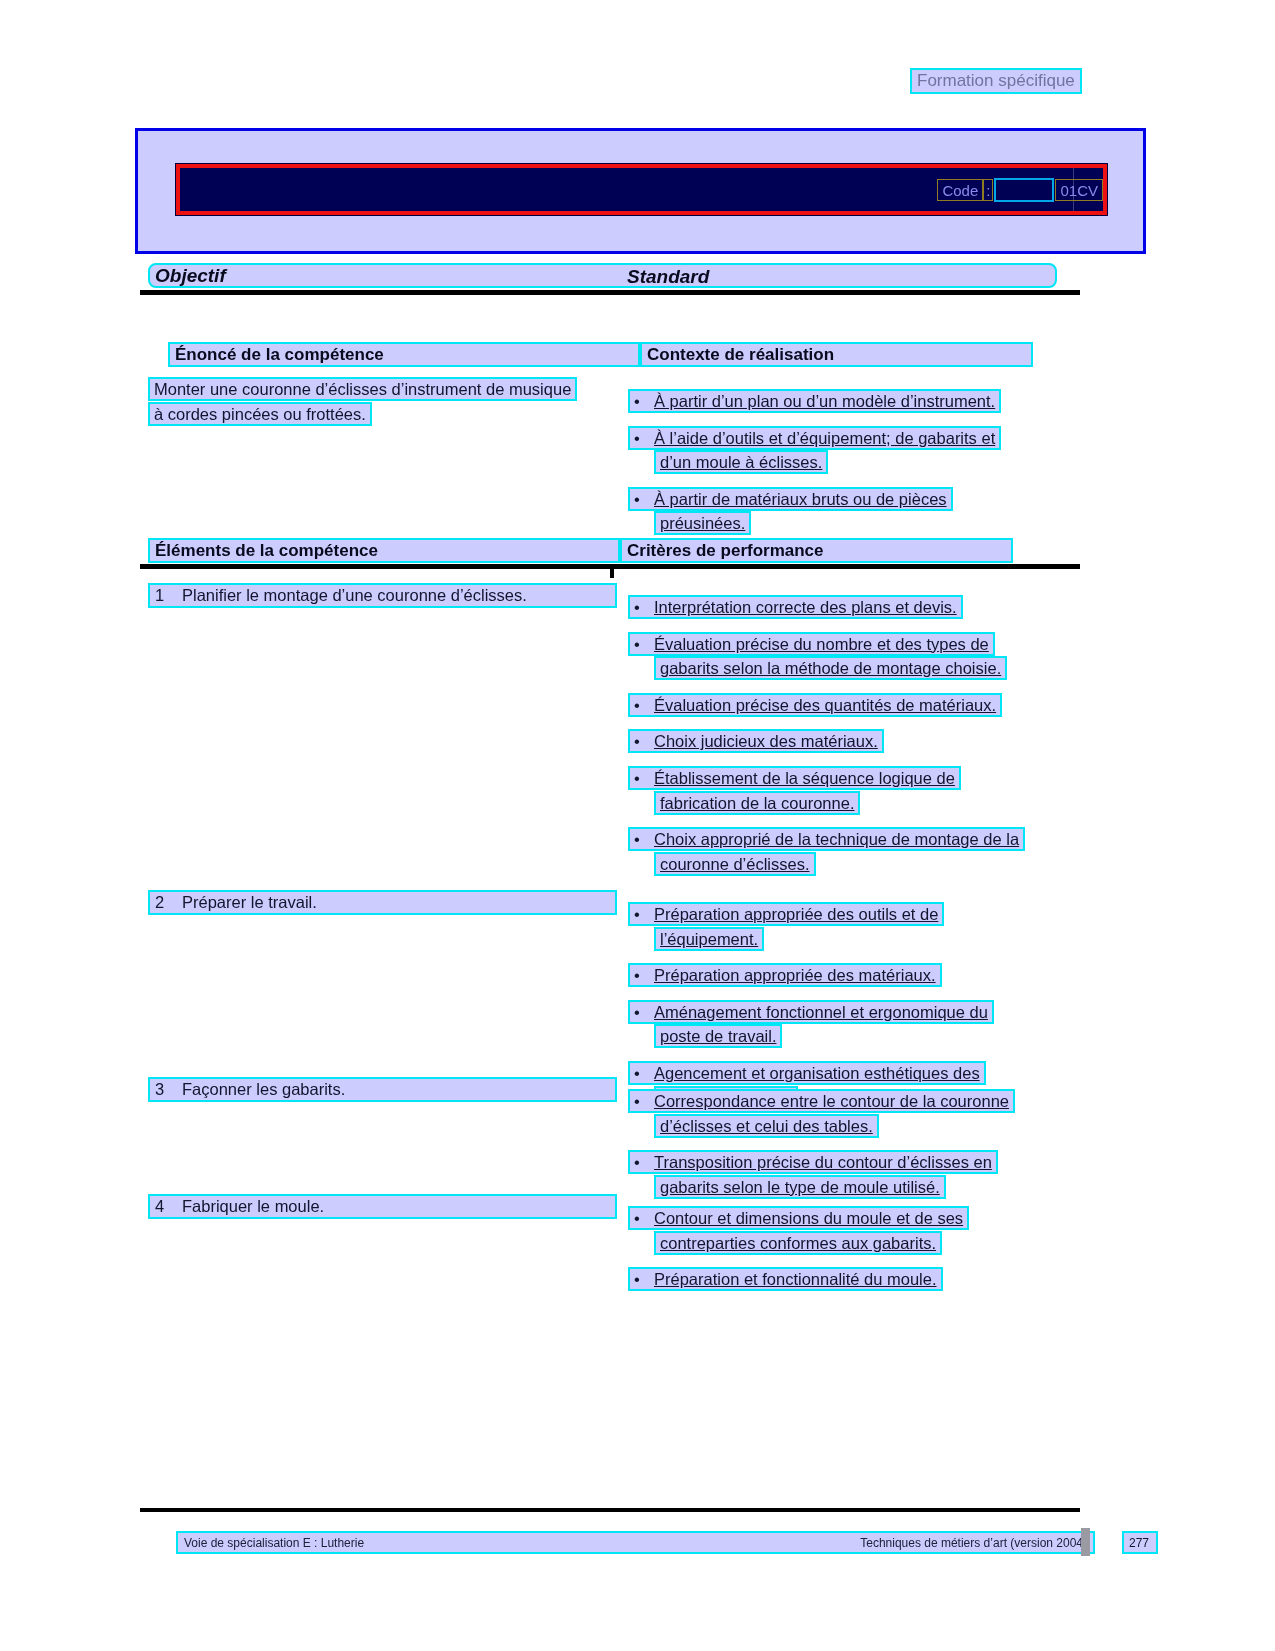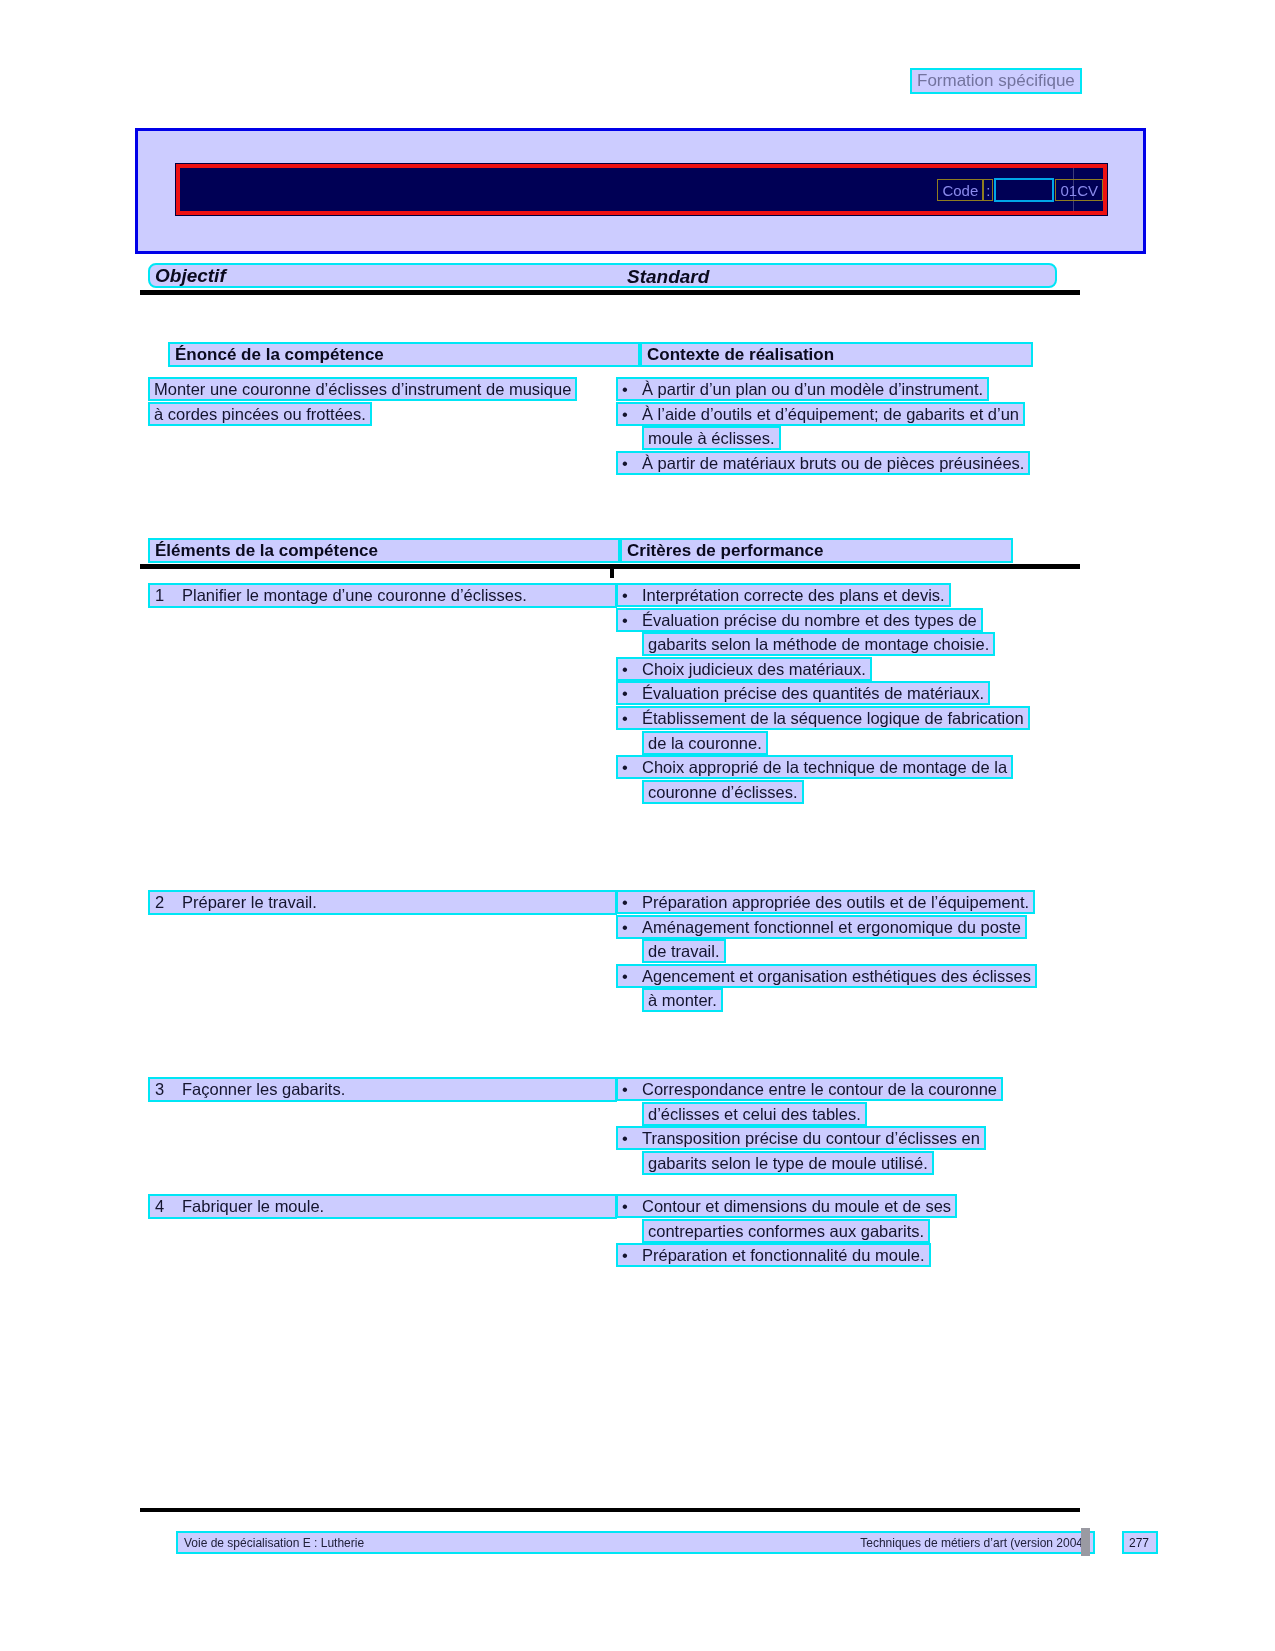--- a/index.html
+++ b/index.html
@@ -39,21 +39,21 @@
   
   .head-row{position:absolute;left:148px;display:flex;}
   .head-left{width:472px;}
   .head-right{width:393px;margin-left:0px;}
   .head-row .hl-bar{font-size:17px;font-weight:bold;color:#0a0a1e;}
   
   .twocol{position:absolute;left:148px;width:920px;font-size:16.5px;line-height:24.6px;}
   .leftcol{position:absolute;left:0;top:0;width:425px;}
   .rightcol{position:absolute;left:474px;top:0;width:420px;}
   ul.blist{margin:0;padding:0;list-style:none;width:418px;}
-  ul.blist li{padding-left:20px;text-indent:-26px;margin:0;}
+  ul.blist li{padding-left:20px;text-indent:-26px;margin:12px;text-decoration:underline;}
   .bullet{display:inline-block;width:20px;text-indent:0;color:#14142e;}
   
   .item-bar{position:absolute;left:0;top:0;width:469px;box-sizing:border-box;}
   .item-num{width:27px;flex:0 0 27px;}
   
   #footer-bar{top:1531px;left:148px;width:919px;height:23px;font-size:12px;color:#20203a;justify-content:space-between;padding:0 6px;}
   #footer-gray-bar{position:absolute;left:1081px;top:1528px;width:9px;height:28px;background:#9a9aa2;}
   #footer-page-box{top:1531px;left:1094px;width:36px;height:23px;font-size:12px;justify-content:flex-start;box-sizing:border-box;}
   #divider-tick{position:absolute;left:610px;top:569px;width:4px;height:9px;background:#000;}
 </style>
@@ -121,36 +121,37 @@
 
   <div class="twocol" style="top:583px;">
     <div class="hl-bar item-bar">
       <span class="item-num">1</span>
       <span>Planifier le montage d’une couronne d’éclisses.</span>
     </div>
     <div class="rightcol">
       <ul class="blist">
         <li><span class="hl"><span class="bullet">•</span><span>Interprétation correcte des plans et devis.</span></span></li>
         <li><span class="hl"><span class="bullet">•</span><span>Évaluation précise du nombre et des types de gabarits selon la méthode de montage choisie.</span></span></li>
+        <li><span class="hl"><span class="bullet">•</span><span>Évaluation précise des quantités de matériaux.</span></span></li>
         <li><span class="hl"><span class="bullet">•</span><span>Choix judicieux des matériaux.</span></span></li>
-        <li><span class="hl"><span class="bullet">•</span><span>Évaluation précise des quantités de matériaux.</span></span></li>
         <li><span class="hl"><span class="bullet">•</span><span>Établissement de la séquence logique de fabrication de la couronne.</span></span></li>
         <li><span class="hl"><span class="bullet">•</span><span>Choix approprié de la technique de montage de la couronne d’éclisses.</span></span></li>
       </ul>
     </div>
   </div>
 
   <div class="twocol" style="top:890px;">
     <div class="hl-bar item-bar">
       <span class="item-num">2</span>
       <span>Préparer le travail.</span>
     </div>
     <div class="rightcol">
       <ul class="blist">
         <li><span class="hl"><span class="bullet">•</span><span>Préparation appropriée des outils et de l’équipement.</span></span></li>
+        <li><span class="hl"><span class="bullet">•</span><span>Préparation appropriée des matériaux.</span></span></li>
         <li><span class="hl"><span class="bullet">•</span><span>Aménagement fonctionnel et ergonomique du poste de travail.</span></span></li>
         <li><span class="hl"><span class="bullet">•</span><span>Agencement et organisation esthétiques des éclisses à monter.</span></span></li>
       </ul>
     </div>
   </div>
 
   <div class="twocol" style="top:1077px;">
     <div class="hl-bar item-bar">
       <span class="item-num">3</span>
       <span>Façonner les gabarits.</span>

